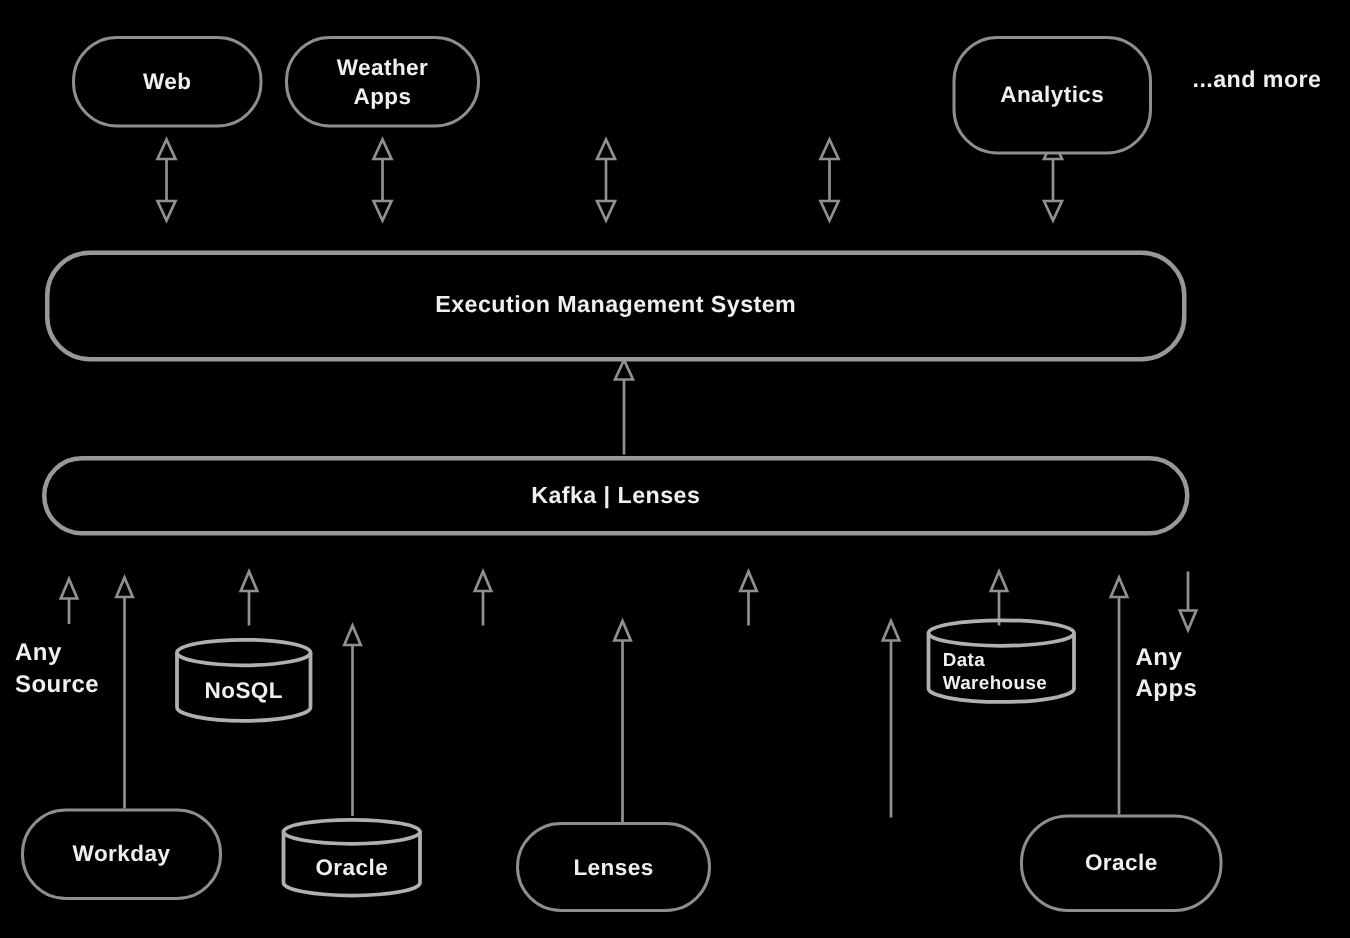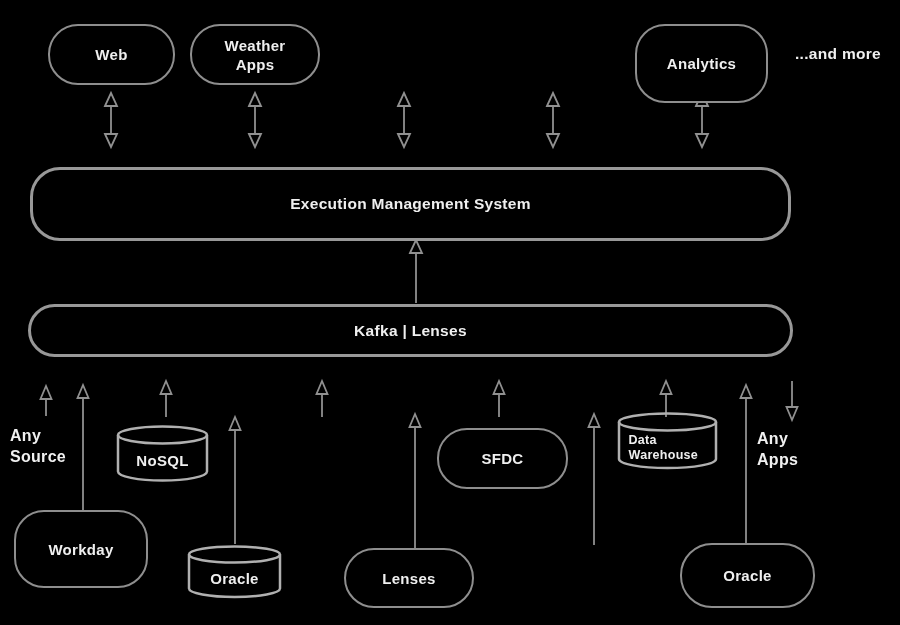--- a/index.html
+++ b/index.html
@@ -144,39 +144,36 @@
 
   <div class="cyl" style="left:115px;top:424px;width:95px;height:60px">
     <svg width="95" height="60" viewBox="0 0 95 60">
       <path d="M3,11 L3,47.5 A44.5,9 0 0 0 92,47.5 L92,11" fill="none" stroke="#b0b0b0" stroke-width="2.5"></path>
       <ellipse cx="47.5" cy="11" rx="44.5" ry="8.5" fill="none" stroke="#b0b0b0" stroke-width="2.5"></ellipse>
     </svg>
     <div class="cyl-label">NoSQL</div>
   </div>
 
 
-  <div class="node" style="left:437px;top:428px;width:131px;height:61px">
-    <span class="wrap">SFDC</span>
-  </div>
 
   <div class="cyl" style="left:616px;top:411px;width:103px;height:61px">
     <svg width="103" height="61" viewBox="0 0 103 61">
       <path d="M3,11 L3,48 A48.5,9 0 0 0 100,48 L100,11" fill="none" stroke="#b0b0b0" stroke-width="2.5"></path>
       <ellipse cx="51.5" cy="11" rx="48.5" ry="8.5" fill="none" stroke="#b0b0b0" stroke-width="2.5"></ellipse>
     </svg>
     <div class="cyl-label small">
       <span class="wrap" style="width:78px;line-height:15px">Data Warehouse</span>
     </div>
   </div>
 
   <div class="annot" style="left:757px;top:428px;width:64px">
     <span class="wrap" style="width:44px;line-height:21px">Any Apps</span>
   </div>
 
-  <div class="node" style="left:14px;top:510px;width:134px;height:78px">
+  <div class="node" style="left:14px;top:539px;width:134px;height:61px">
     <span class="wrap">Workday</span>
   </div>
 
   <div class="cyl" style="left:186px;top:544px;width:97px;height:56px">
     <svg width="97" height="56" viewBox="0 0 97 56">
       <path d="M3,10.5 L3,44.5 A45.5,8.5 0 0 0 94,44.5 L94,10.5" fill="none" stroke="#b0b0b0" stroke-width="2.5"></path>
       <ellipse cx="48.5" cy="10.5" rx="45.5" ry="8" fill="none" stroke="#b0b0b0" stroke-width="2.5"></ellipse>
     </svg>
     <div class="cyl-label">Oracle</div>
   </div>

